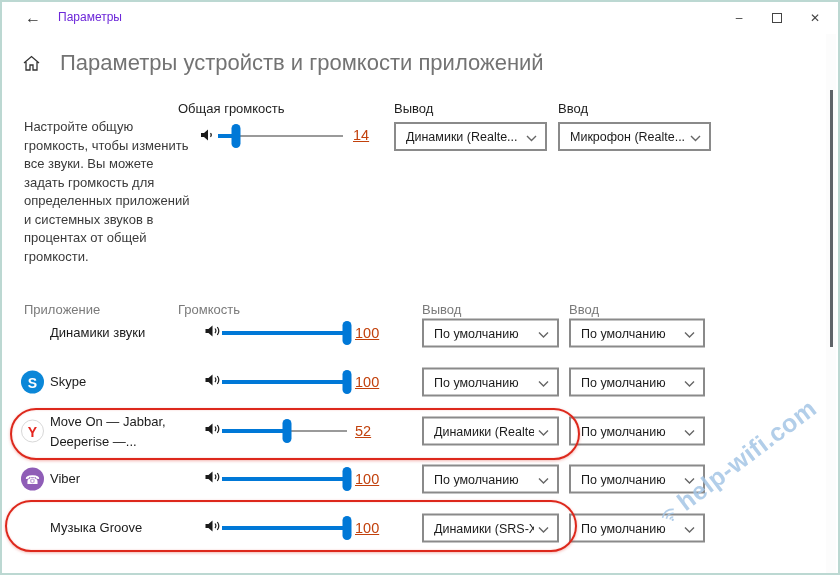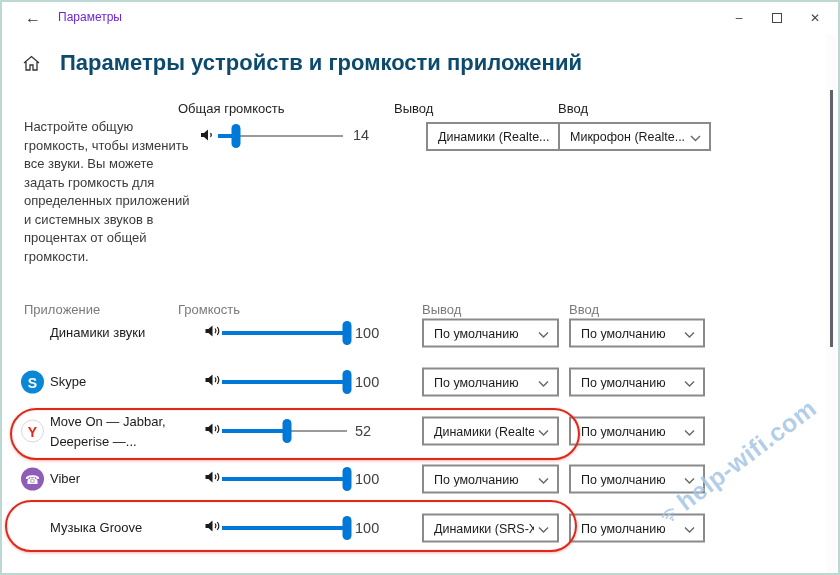--- a/index.html
+++ b/index.html
@@ -14,40 +14,40 @@
   .back-btn{position:absolute;left:16px;top:3px;width:30px;height:26px;font-size:16px;
     color:#333;display:flex;align-items:center;justify-content:center;cursor:pointer;}
   .tb-title{position:absolute;left:56px;top:8px;font-size:12px;color:#6d28d9;}
   .win-btns{position:absolute;right:4px;top:0;height:32px;display:flex;}
   .win-btn{width:38px;height:32px;display:flex;align-items:center;justify-content:center;
     font-size:12px;color:#444;cursor:pointer;}
   .max-glyph{width:10px;height:10px;border:1px solid #444;display:inline-block;}
   
   .page-header{position:absolute;left:0;top:40px;width:100%;height:44px;}
   .home-icon{position:absolute;left:20px;top:12px;}
-  .page-title{position:absolute;left:58px;top:8px;font-size:22px;font-weight:700;color:#0c4a6e;white-space:nowrap;}
+  .page-title{position:absolute;left:58px;top:8px;font-size:22px;font-weight:400;color:#737373;white-space:nowrap;}
   
   .description{position:absolute;left:22px;top:116px;width:172px;font-size:13px;
     line-height:18.5px;color:#3a3a3a;}
   
   .sec-label{position:absolute;font-size:13px;color:#1e1e1e;white-space:nowrap;}
   .col-label{position:absolute;font-size:13px;color:#7a7a7a;white-space:nowrap;}
   
   .dd{position:absolute;height:29px;background:#fff;border:2px solid #8a8a8a;
     display:flex;align-items:center;padding:0 8px 0 10px;cursor:pointer;}
   .dd .dd-text{flex:1;font-size:12.5px;color:#1b1b1b;white-space:nowrap;overflow:hidden;}
   .dd .chev{flex:none;margin-left:4px;}
   
   .slider{position:absolute;width:125px;height:24px;cursor:pointer;}
   .slider .track{position:absolute;left:0;right:0;top:50%;height:2px;margin-top:-1px;background:#9a9a9a;}
   .slider .fill{position:absolute;left:0;top:50%;height:4px;margin-top:-2px;background:#0078d7;}
   .slider .thumb{position:absolute;top:0;width:9px;height:24px;border-radius:4.5px;
     background:#0078d7;transform:translateX(-50%);}
   .spk{position:absolute;}
-  .vol-value{position:absolute;font-size:14.5px;color:#404040;width:34px;}
+  .vol-value{position:absolute;font-size:14.5px;color:#c2410c;width:34px;text-decoration:underline;}
   
   .row{position:absolute;left:0;width:100%;height:44px;}
   .row .app-icon{position:absolute;left:19px;top:50%;transform:translateY(-50%);width:23px;height:23px;}
   .row .app-name{position:absolute;left:48px;top:50%;transform:translateY(-50%);
     width:145px;font-size:13px;color:#1b1b1b;line-height:1.5;}
   .row .spk{left:202px;top:50%;transform:translateY(-50%);}
   .row .slider{left:220px;top:50%;transform:translateY(-50%);}
   .row .vol-value{left:353px;top:50%;transform:translateY(-50%);}
   .row .dd-out{left:420px;top:50%;transform:translateY(-50%);width:137px;}
   .row .dd-in{left:567px;top:50%;transform:translateY(-50%);width:136px;}
@@ -107,21 +107,21 @@
       </svg>
   </span>
   <div class="slider" style="left:216px;top:122px;">
     <div class="track"></div>
     <div class="fill" style="width: 14%;"></div>
     <div class="thumb" style="left: 14%;"></div>
   </div>
   <div class="vol-value" style="left:351px;top:125px;">14</div>
 
   <div class="sec-label" style="left:392px;top:99px;">Вывод</div>
-  <div class="dd" style="left:392px;top:120px;width:153px;margin-left:32px;">
+  <div class="dd" style="left:392px;top:120px;width:153px;">
     <span class="dd-text">Динамики (Realte...</span>
     <span class="chev"><svg width="11" height="7" viewBox="0 0 11 7">
           <path d="M1 1 l4.5 4.5 L10 1" fill="none" stroke="#666" stroke-width="1.4"></path>
         </svg></span>
   </div>
 
   <div class="sec-label" style="left:556px;top:99px;">Ввод</div>
   <div class="dd" style="left:556px;top:120px;width:153px;">
     <span class="dd-text">Микрофон (Realte...</span>
     <span class="chev"><svg width="11" height="7" viewBox="0 0 11 7">

